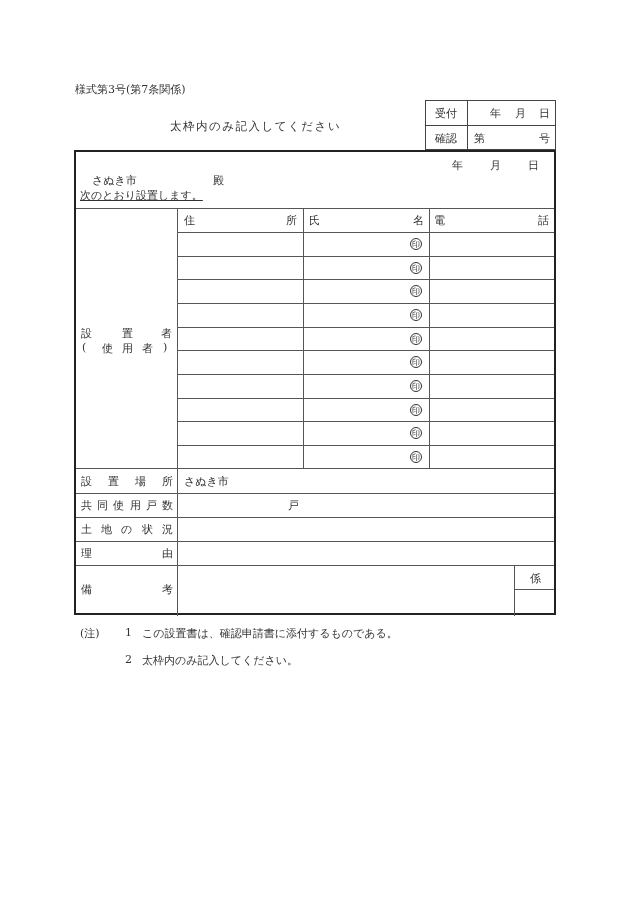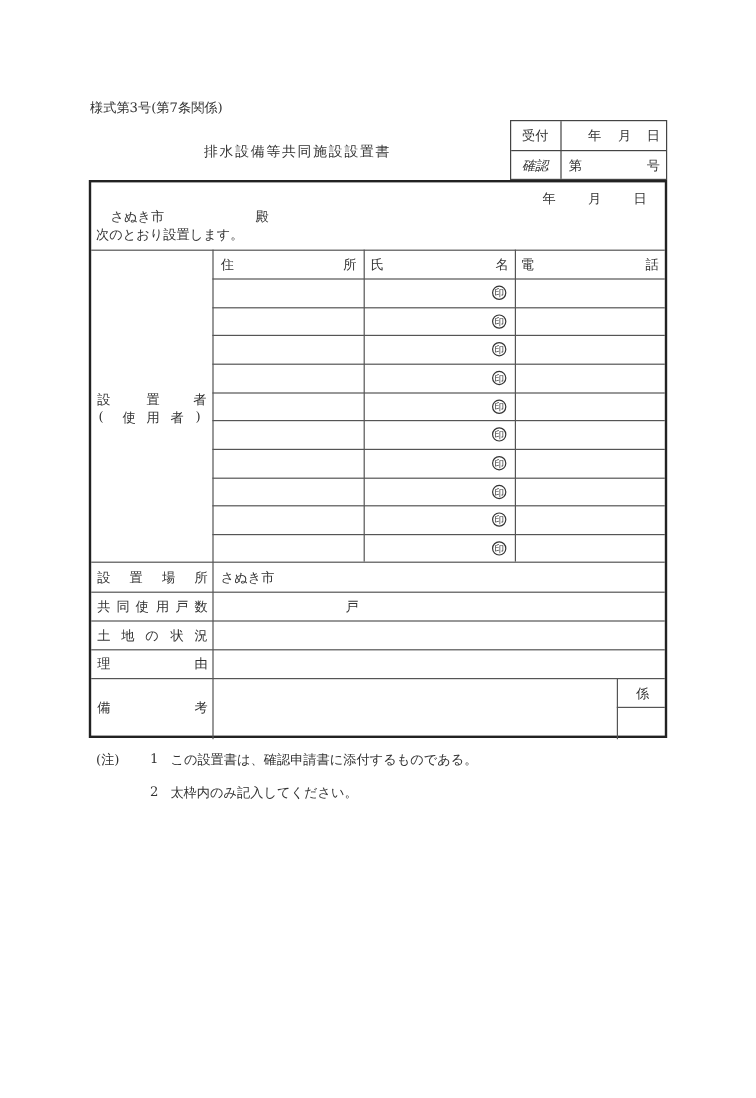--- a/index.html
+++ b/index.html
@@ -21,42 +21,42 @@
   .line-v { position:absolute; border-left:1px solid #555; }
   .t { position:absolute; font-size:11px; white-space:nowrap; }
   .seal { position:absolute; width:12px; height:12px; border:1px solid #333; border-radius:50%;
           font-size:8px; line-height:12px; text-align:center; box-sizing:border-box; }
   .note { position:absolute; font-size:11px; white-space:nowrap; }
 </style>
 </head>
 <body>
 
 <div class="abs form-no">様式第3号(第7条関係)</div>
-<div class="abs doc-title">排水設備等共同施設設置書</div>
+<div class="abs doc-title">太枠内のみ記入してください</div>
 
 <div class="abs rbox">
   <div class="vl"></div>
     <div class="hl"></div>
   <span class="cell" style="left:9px;top:5px;">受付</span>
   <span class="cell" style="left:64px;top:5px;">年</span>
   <span class="cell" style="left:89px;top:5px;">月</span>
   <span class="cell" style="left:113px;top:5px;">日</span>
-  <span class="cell" style="left:9px;top:30px;font-style:italic;">確認</span>
+  <span class="cell" style="left:9px;top:30px;">確認</span>
   <span class="cell" style="left:48px;top:30px;">第</span>
   <span class="cell" style="left:113px;top:30px;">号</span>
 </div>
 
 <div class="abs main">
 
   <span class="t" style="left:376px;top:6px;">年</span>
   <span class="t" style="left:414px;top:6px;">月</span>
   <span class="t" style="left:452px;top:6px;">日</span>
   <span class="t" style="left:16px;top:21px;">さぬき市</span>
   <span class="t" style="left:137px;top:21px;">殿</span>
-  <span class="t" style="left:4px;top:36px;">次のとおり設置します。</span>
+  <span class="t" style="left:4px;top:36px;text-decoration:underline;">次のとおり設置します。</span>
 
   <div class="line-h" style="left:0;right:0;top:56px;"></div>
 
   <div class="line-v" style="left:101px;top:56px;height:408px;"></div>
   <div class="line-v" style="left:227px;top:56px;height:260px;"></div>
   <div class="line-v" style="left:353px;top:56px;height:260px;"></div>
   <span class="t" style="left:108px;top:61px;">住</span>
   <span class="t" style="left:210px;top:61px;">所</span>
   <span class="t" style="left:233px;top:61px;">氏</span>
   <span class="t" style="left:337px;top:61px;">名</span>

